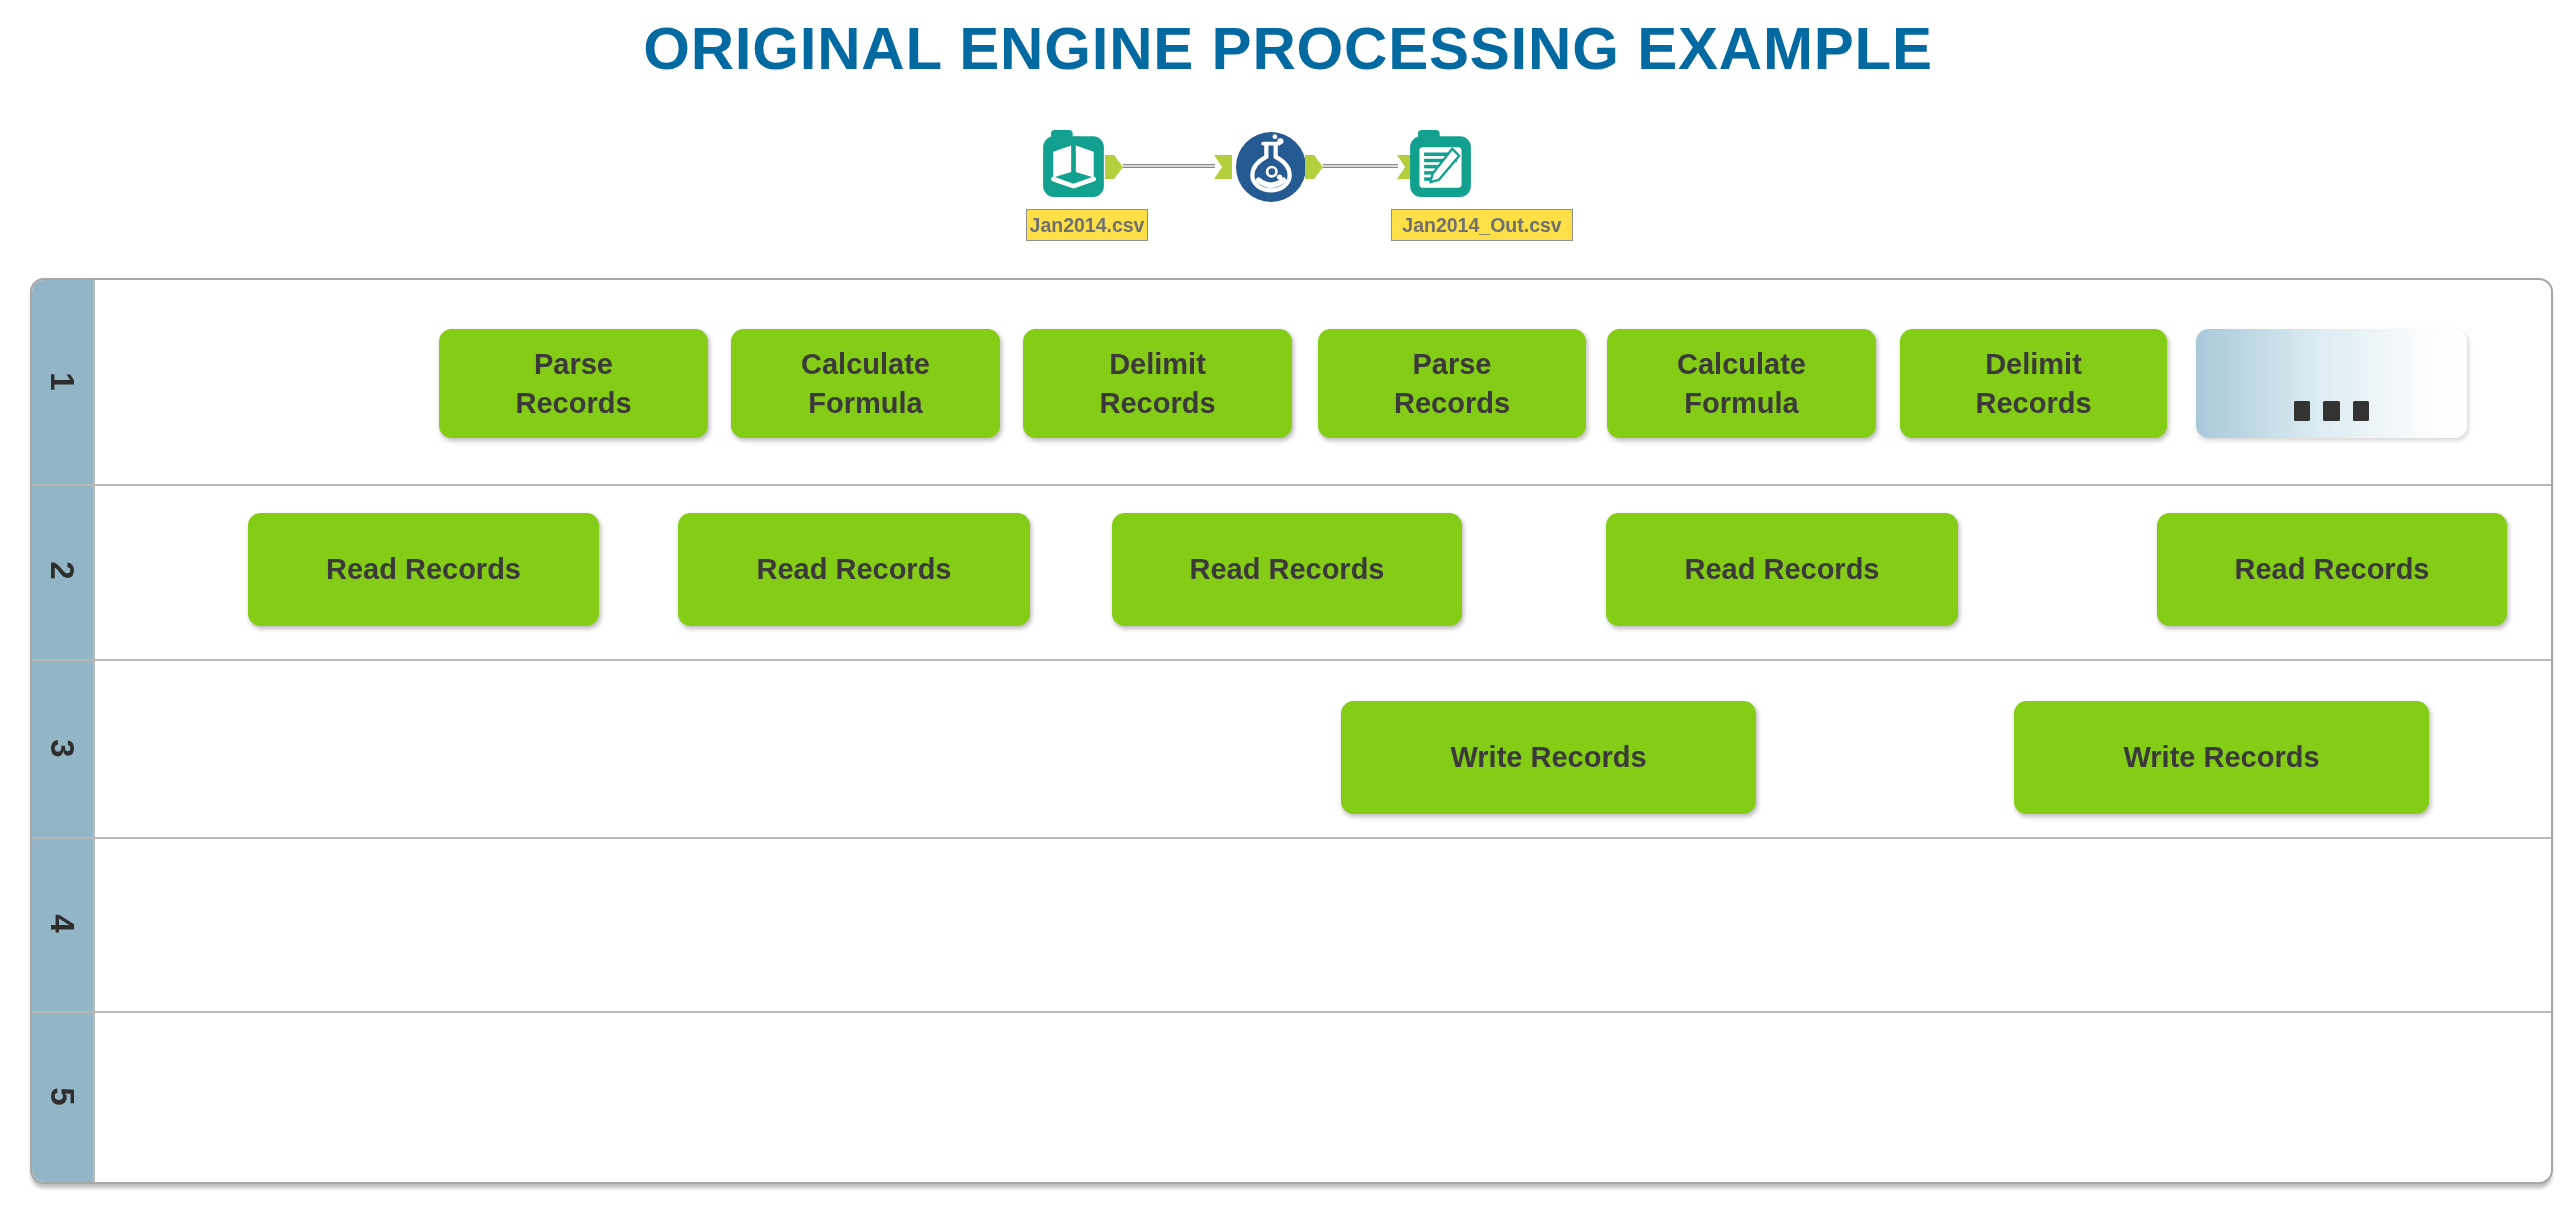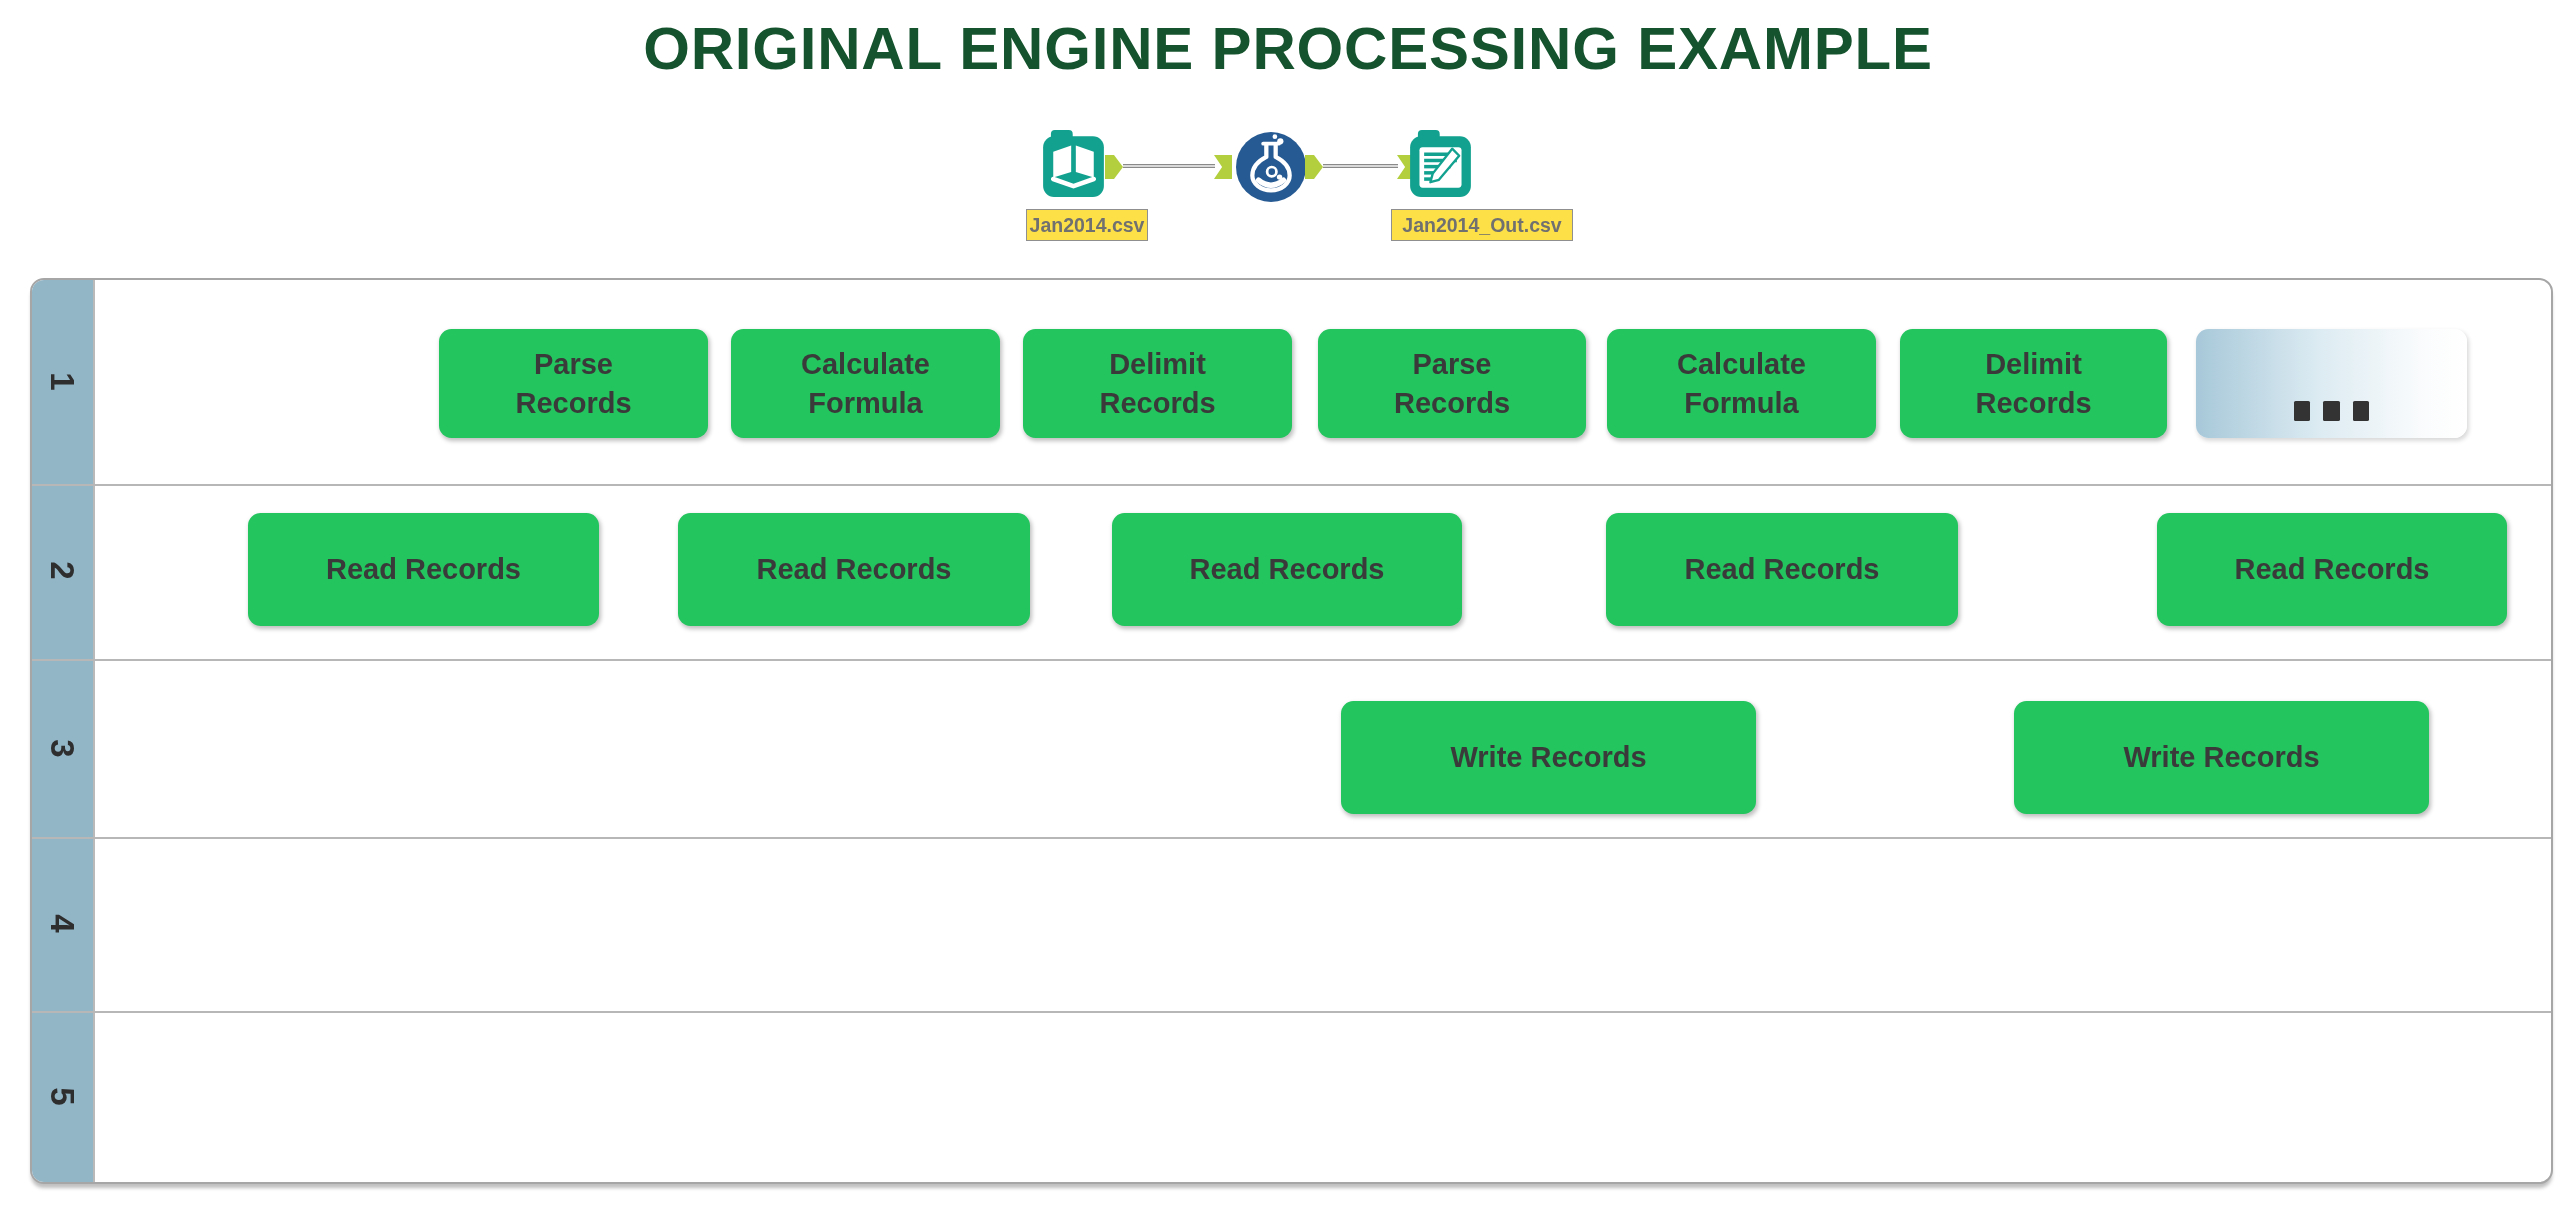--- a/index.html
+++ b/index.html
@@ -4,21 +4,21 @@
 <style>
   html,body{margin:0;padding:0;background:#ffffff;}
   #root{
     position:relative;width:2576px;height:1212px;background:#ffffff;overflow:hidden;
     font-family:"Liberation Sans","DejaVu Sans",sans-serif;
   }
   
   .page-title{
     position:absolute;top:12.5px;left:0;width:100%;margin:0;
     text-align:center;font-size:60px;line-height:72px;font-weight:700;
-    color:#14532d;letter-spacing:0.8px;
+    color:#0369a1;letter-spacing:0.8px;
   }
   
   .wf{position:absolute;}
   .tool-svg{position:absolute;}
   .pipe{
     position:absolute;height:2.3px;background:#d9d9d9;
     border-top:1.6px solid #8a8a8a;border-bottom:1.6px solid #8a8a8a;
   }
   .anchor{
     position:absolute;width:18px;height:24px;background:#b3cf3e;
@@ -44,21 +44,21 @@
   }
   .lane-divider{
     position:absolute;left:0;right:0;height:2.3px;background:#b7b7b7;
   }
   .lane-number{
     position:absolute;left:0;width:61px;height:37px;line-height:37px;
     text-align:center;font-size:33px;font-weight:700;color:#2e2e2e;
     transform:rotate(90deg);
   }
   .pbox{
-    position:absolute;background:#22c55e;border-radius:12.5px;
+    position:absolute;background:#84cc16;border-radius:12.5px;
     box-shadow:1.6px 2.3px 4.7px rgba(0,0,0,.25);
     display:flex;align-items:center;justify-content:center;text-align:center;
     color:#3a3a3a;font-weight:700;font-size:29px;line-height:39px;
     white-space:pre-line;
   }
   .pbox.gradient{
     background:linear-gradient(to right,#a7c8d9 0%,#dcebf2 45%,#fbfcfd 85%,#ffffff 100%);
     box-shadow:1.6px 2.3px 4.7px rgba(0,0,0,.15);
   }
   .ellipsis{

